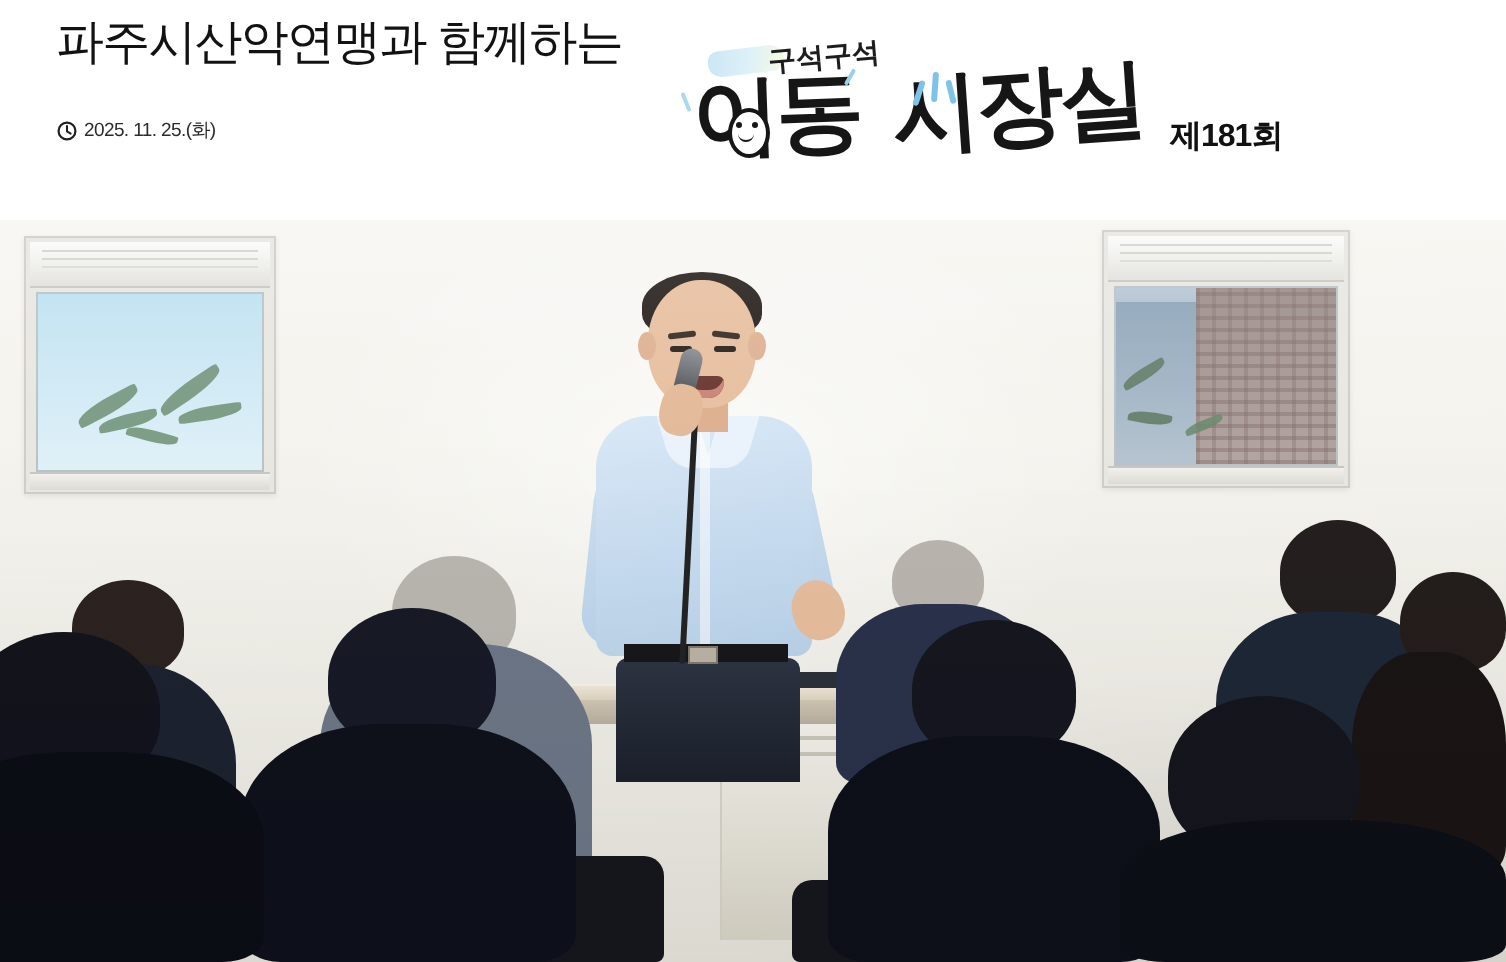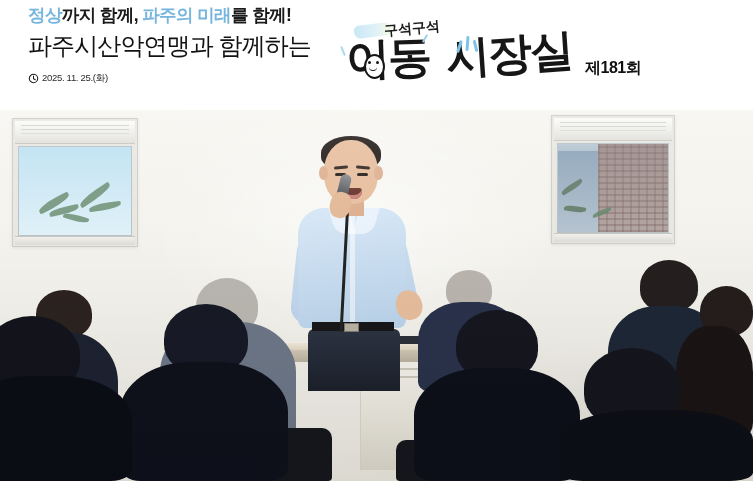--- a/index.html
+++ b/index.html
@@ -55,21 +55,21 @@
     letter-spacing: -0.9px;
     color: #121212;
     line-height: 1.3;
     margin-top: 2px;
     white-space: nowrap;
   }
 
   .meta-row {
     display: flex;
     align-items: center;
-    margin-top: 11px;
+    margin-top: 22px;
     font-size: 9.5px;
     color: #2b2b2b;
     letter-spacing: -0.3px;
     white-space: nowrap;
   }
   .meta-item {
     display: flex;
     align-items: center;
     gap: 3px;
   }
@@ -457,21 +457,20 @@
   }
 </style>
 </head>
 <body>
 
 <div class="page">
 
   <div class="banner">
 
     <div class="banner-left">
-      <div class="headline-1"><span class="hl">정상</span><span>까지 함께, </span><span class="hl">파주의 미래</span><span>를 함께!</span></div>
 
       <div class="headline-2">파주시산악연맹과 함께하는</div>
 
       <div class="meta-row">
         <div class="meta-item">
           <span class="meta-icon">
             <svg viewBox="0 0 12 12" width="11" height="11" aria-hidden="true">
               <circle cx="6" cy="6" r="4.6" fill="none" stroke="#1f1f1f" stroke-width="1.2"></circle>
               <path d="M6 3.3 V6.2 L8 7.4" fill="none" stroke="#1f1f1f" stroke-width="1.1" stroke-linecap="round"></path>
             </svg>

